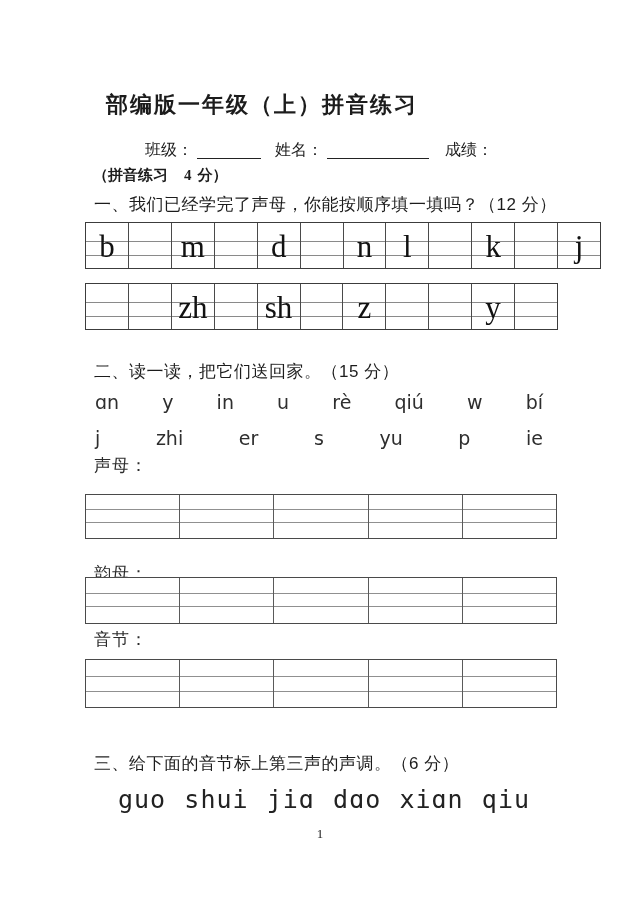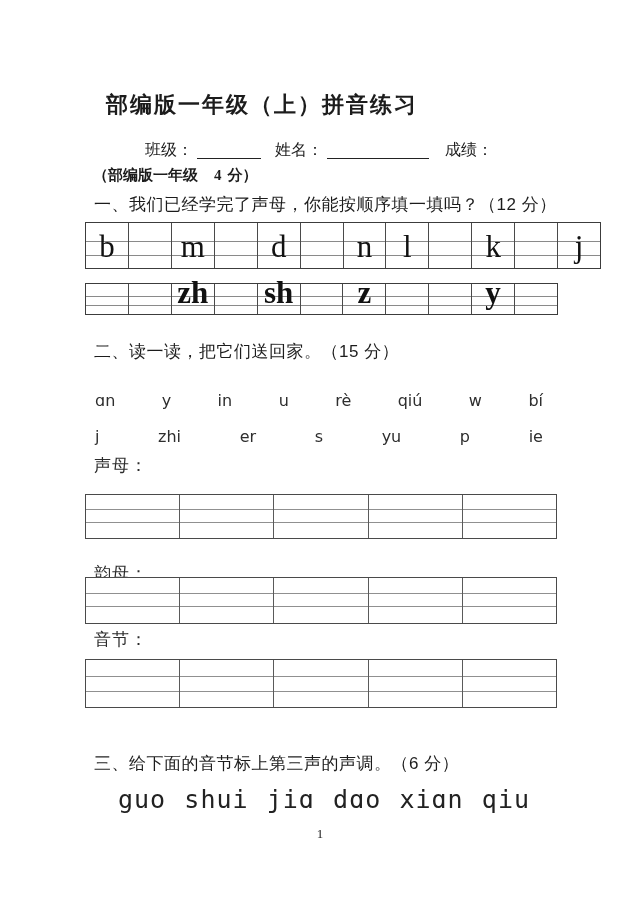--- a/index.html
+++ b/index.html
@@ -50,21 +50,21 @@
   }
   .fourline .cell:last-child{border-right:none;}
   .letter{
     font-family:"Liberation Serif","DejaVu Serif",serif;
     font-size:31px;line-height:1;margin-bottom:6px;color:#111;
   }
 
   
   .pinyin-row{
     left:95px;width:448px;display:flex;justify-content:space-between;
-    font-family:"DejaVu Sans",sans-serif;font-size:16px;color:#2e2e2e;
+    font-family:"DejaVu Sans",sans-serif;font-size:19px;color:#2e2e2e;
   }
 
   
   .group-label{
     left:94px;font-size:17px;color:#2b2b2b;letter-spacing:1px;
     font-family:"DejaVu Sans",sans-serif;
   }
 
   
   .answer-grid{
@@ -97,21 +97,21 @@
 
 <div class="abs header-line">
   <span>班级：</span>
   <span class="blank-line blank-class"></span>
   <span>姓名：</span>
   <span class="blank-line blank-name"></span>
   <span>成绩：</span>
 </div>
 
 <div class="abs note-line">
-  <span>（部编版一年级</span><span class="note-score">4</span><span class="note-suffix">分）</span>
+  <span>（拼音练习</span><span class="note-score">4</span><span class="note-suffix">分）</span>
 </div>
 
 <div class="abs sec-heading" style="top:193px;">一、我们已经学完了声母，你能按顺序填一填吗？（12 分）</div>
 
 <div class="fourline" style="left:85px;top:222px;width:516px;height:47px;">
   <div class="hline" style="top:40%;"></div>
   <div class="hline" style="top:70%;"></div>
   <div class="cells">
     <div class="cell">
         <span class="letter">b</span>
@@ -145,21 +145,21 @@
       </div>
     <div class="cell">
         <span class="letter"></span>
       </div>
     <div class="cell">
         <span class="letter">j</span>
       </div>
   </div>
 </div>
 
-<div class="fourline" style="left:85px;top:283px;width:473px;height:32px;font-weight:bold;">
+<div class="fourline" style="left:85px;top:283px;width:473px;height:47px;">
   <div class="hline" style="top:40%;"></div>
   <div class="hline" style="top:70%;"></div>
   <div class="cells">
     <div class="cell">
         <span class="letter"></span>
       </div>
     <div class="cell">
         <span class="letter"></span>
       </div>
     <div class="cell">
@@ -185,21 +185,21 @@
       </div>
     <div class="cell">
         <span class="letter">y</span>
       </div>
     <div class="cell">
         <span class="letter"></span>
       </div>
   </div>
 </div>
 
-<div class="abs sec-heading" style="top:340px;">二、读一读，把它们送回家。（15 分）</div>
+<div class="abs sec-heading" style="top:360px;">二、读一读，把它们送回家。（15 分）</div>
 
 <div class="abs pinyin-row" style="top:391px;">
   <span>ɑn</span>
   <span>y</span>
   <span>in</span>
   <span>u</span>
   <span>rè</span>
   <span>qiú</span>
   <span>w</span>
   <span>bí</span>

